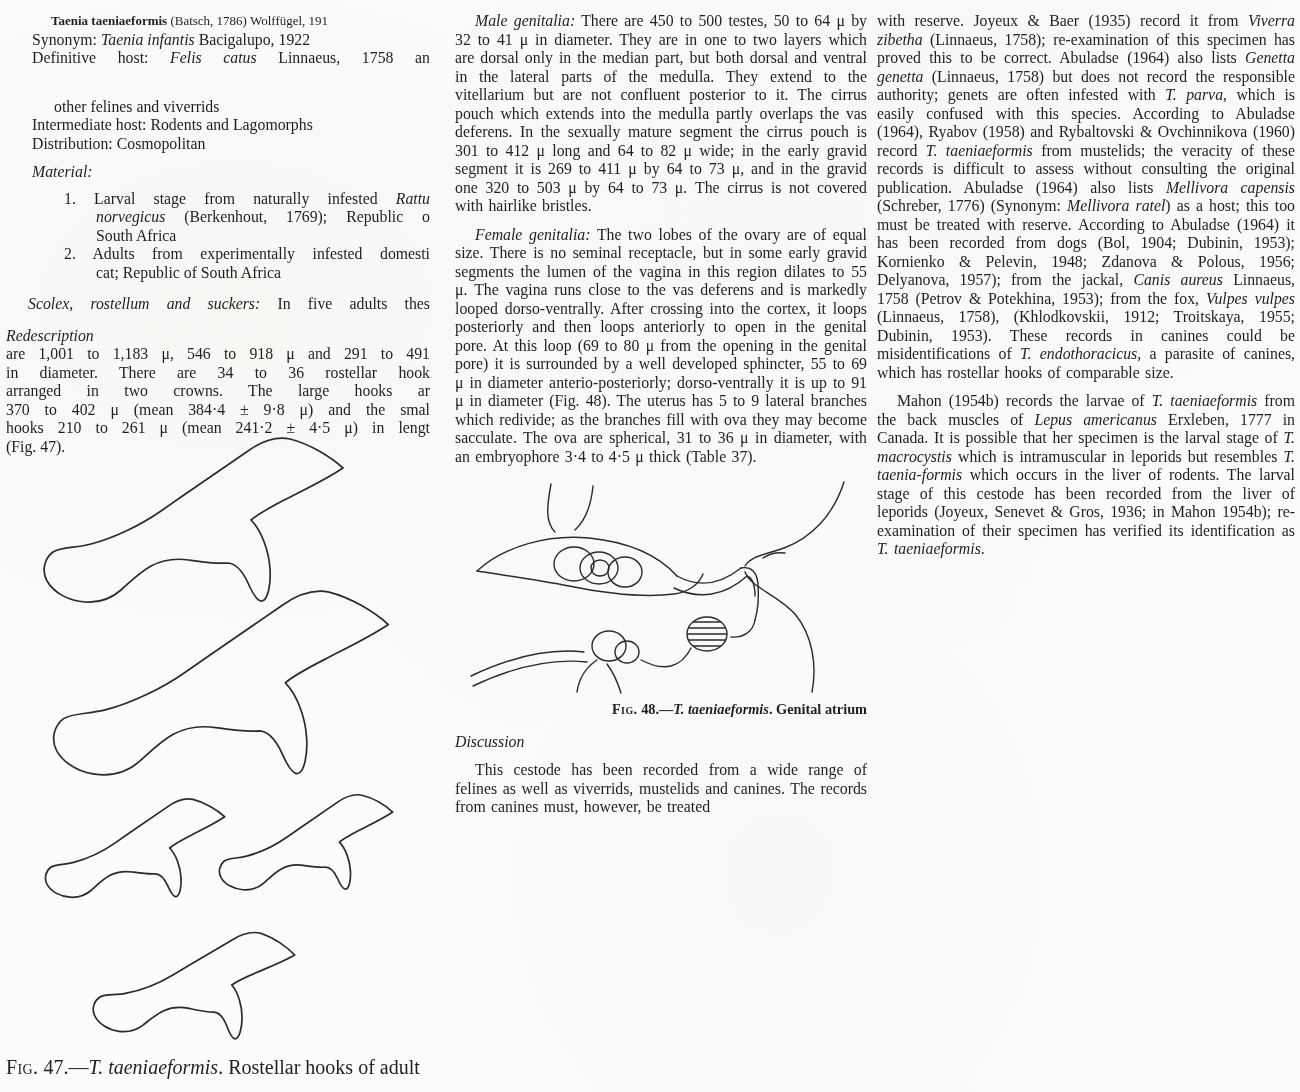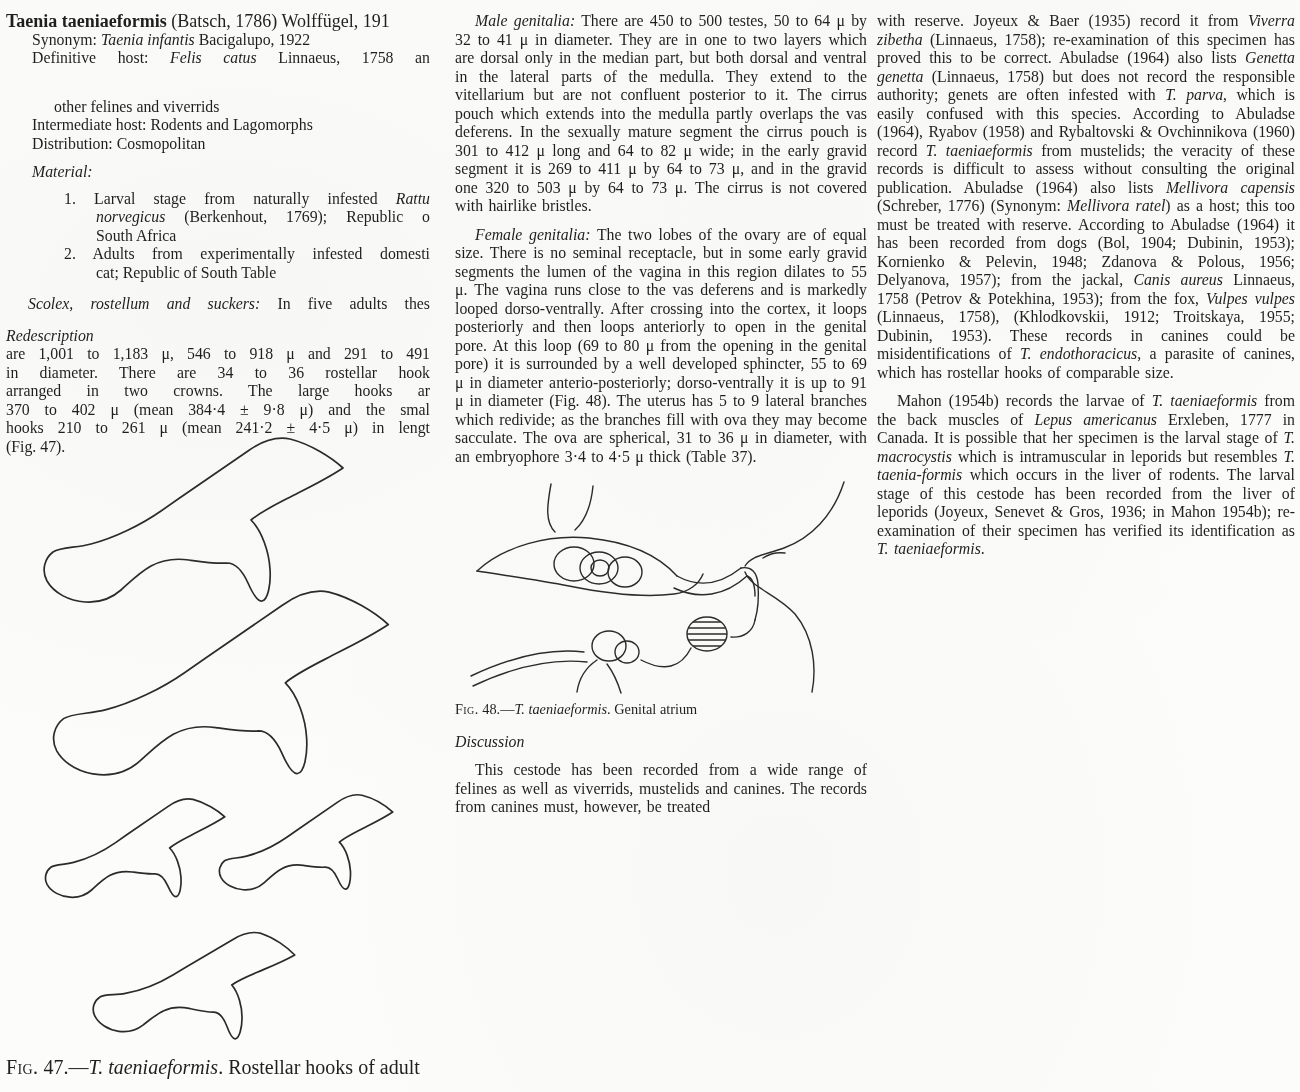--- a/index.html
+++ b/index.html
@@ -18,41 +18,41 @@
     position:relative;
     -webkit-font-smoothing:antialiased;
   }
   .col{position:absolute;top:12px;}
   .col-left{left:6px;width:424px;overflow:hidden;}
   .col-mid{left:455px;width:412px;}
   .col-right{left:877px;width:418px;}
 
   
   .ln{white-space:nowrap;height:18.5px;}
-  .head{font-size:18px;}
+  .head{font-size:13px;margin-left:45px;}
   .in1{padding-left:26px;}
   .in2{padding-left:48px;margin-top:30px;}
   .li1{padding-left:58px;}
   .li2{padding-left:90px;}
   .fl{padding-left:22px;}
   .st{white-space:normal;text-align:justify;text-align-last:justify;}
   .gapS{margin-top:8px;}
   .gapM{margin-top:10px;}
   .gapL{margin-top:13px;}
 
   .para{
     margin:0 0 10px 0;
     text-align:justify;
     text-indent:20px;
     word-spacing:1.4px;
   }
   .para.cont{text-indent:0;}
   .subhead{font-style:italic;margin:14px 0 10px 0;}
   .caption{font-size:14.3px;margin:2px 0 0 0;}
-  .caption.center{text-align:left;}
+  .caption.center{text-align:right;font-weight:bold;}
   .sc{font-variant:small-caps;letter-spacing:0.4px;}
   i{font-style:italic;}
   b{font-weight:bold;}
 
   .figsvg{display:block;}
   #fig47{position:absolute;left:25px;top:424px;}
   #fig47cap{position:absolute;left:6px;top:1058px;font-size:20px;}
   #fig48{margin:8px 0 6px 4px;}
   .stroke{fill:none;stroke:#2b2b2b;stroke-width:1.7;stroke-linecap:round;stroke-linejoin:round;vector-effect:non-scaling-stroke;}
   .stroke-thin{fill:none;stroke:#2b2b2b;stroke-width:1.4;stroke-linecap:round;stroke-linejoin:round;}
@@ -65,21 +65,21 @@
   <div class="ln in1"><span>Synonym: </span><i>Taenia infantis</i><span> Bacigalupo, 1922</span></div>
   <div class="ln in1 st"><span>Definitive host: </span><i>Felis catus</i><span> Linnaeus, 1758 an</span></div>
   <div class="ln in2"><span>other felines and viverrids</span></div>
   <div class="ln in1"><span>Intermediate host: Rodents and Lagomorphs</span></div>
   <div class="ln in1"><span>Distribution: Cosmopolitan</span></div>
   <div class="ln in1 gapM"><i>Material:</i></div>
   <div class="ln li1 st gapS"><span>1.  Larval stage from naturally infested </span><i>Rattu</i></div>
   <div class="ln li2 st"><i>norvegicus</i><span> (Berkenhout, 1769); Republic o</span></div>
   <div class="ln li2"><span>South Africa</span></div>
   <div class="ln li1 st"><span>2.  Adults from experimentally infested domesti</span></div>
-  <div class="ln li2"><span>cat; Republic of South Table</span></div>
+  <div class="ln li2"><span>cat; Republic of South Africa</span></div>
   <div class="ln fl st gapL"><i>Scolex, rostellum and suckers:</i><span> In five adults thes</span></div>
   <div class="ln gapL"><i>Redescription</i></div>
   <div class="ln st"><span>are 1,001 to 1,183 μ, 546 to 918 μ and 291 to 491</span></div>
   <div class="ln st"><span>in diameter.  There are 34 to 36 rostellar hook</span></div>
   <div class="ln st"><span>arranged in two crowns.  The large hooks ar</span></div>
   <div class="ln st"><span>370 to 402 μ (mean 384·4 ± 9·8 μ) and the smal</span></div>
   <div class="ln st"><span>hooks 210 to 261 μ (mean 241·2 ± 4·5 μ) in lengt</span></div>
   <div class="ln"><span>(Fig. 47).</span></div>
 </div>
 

